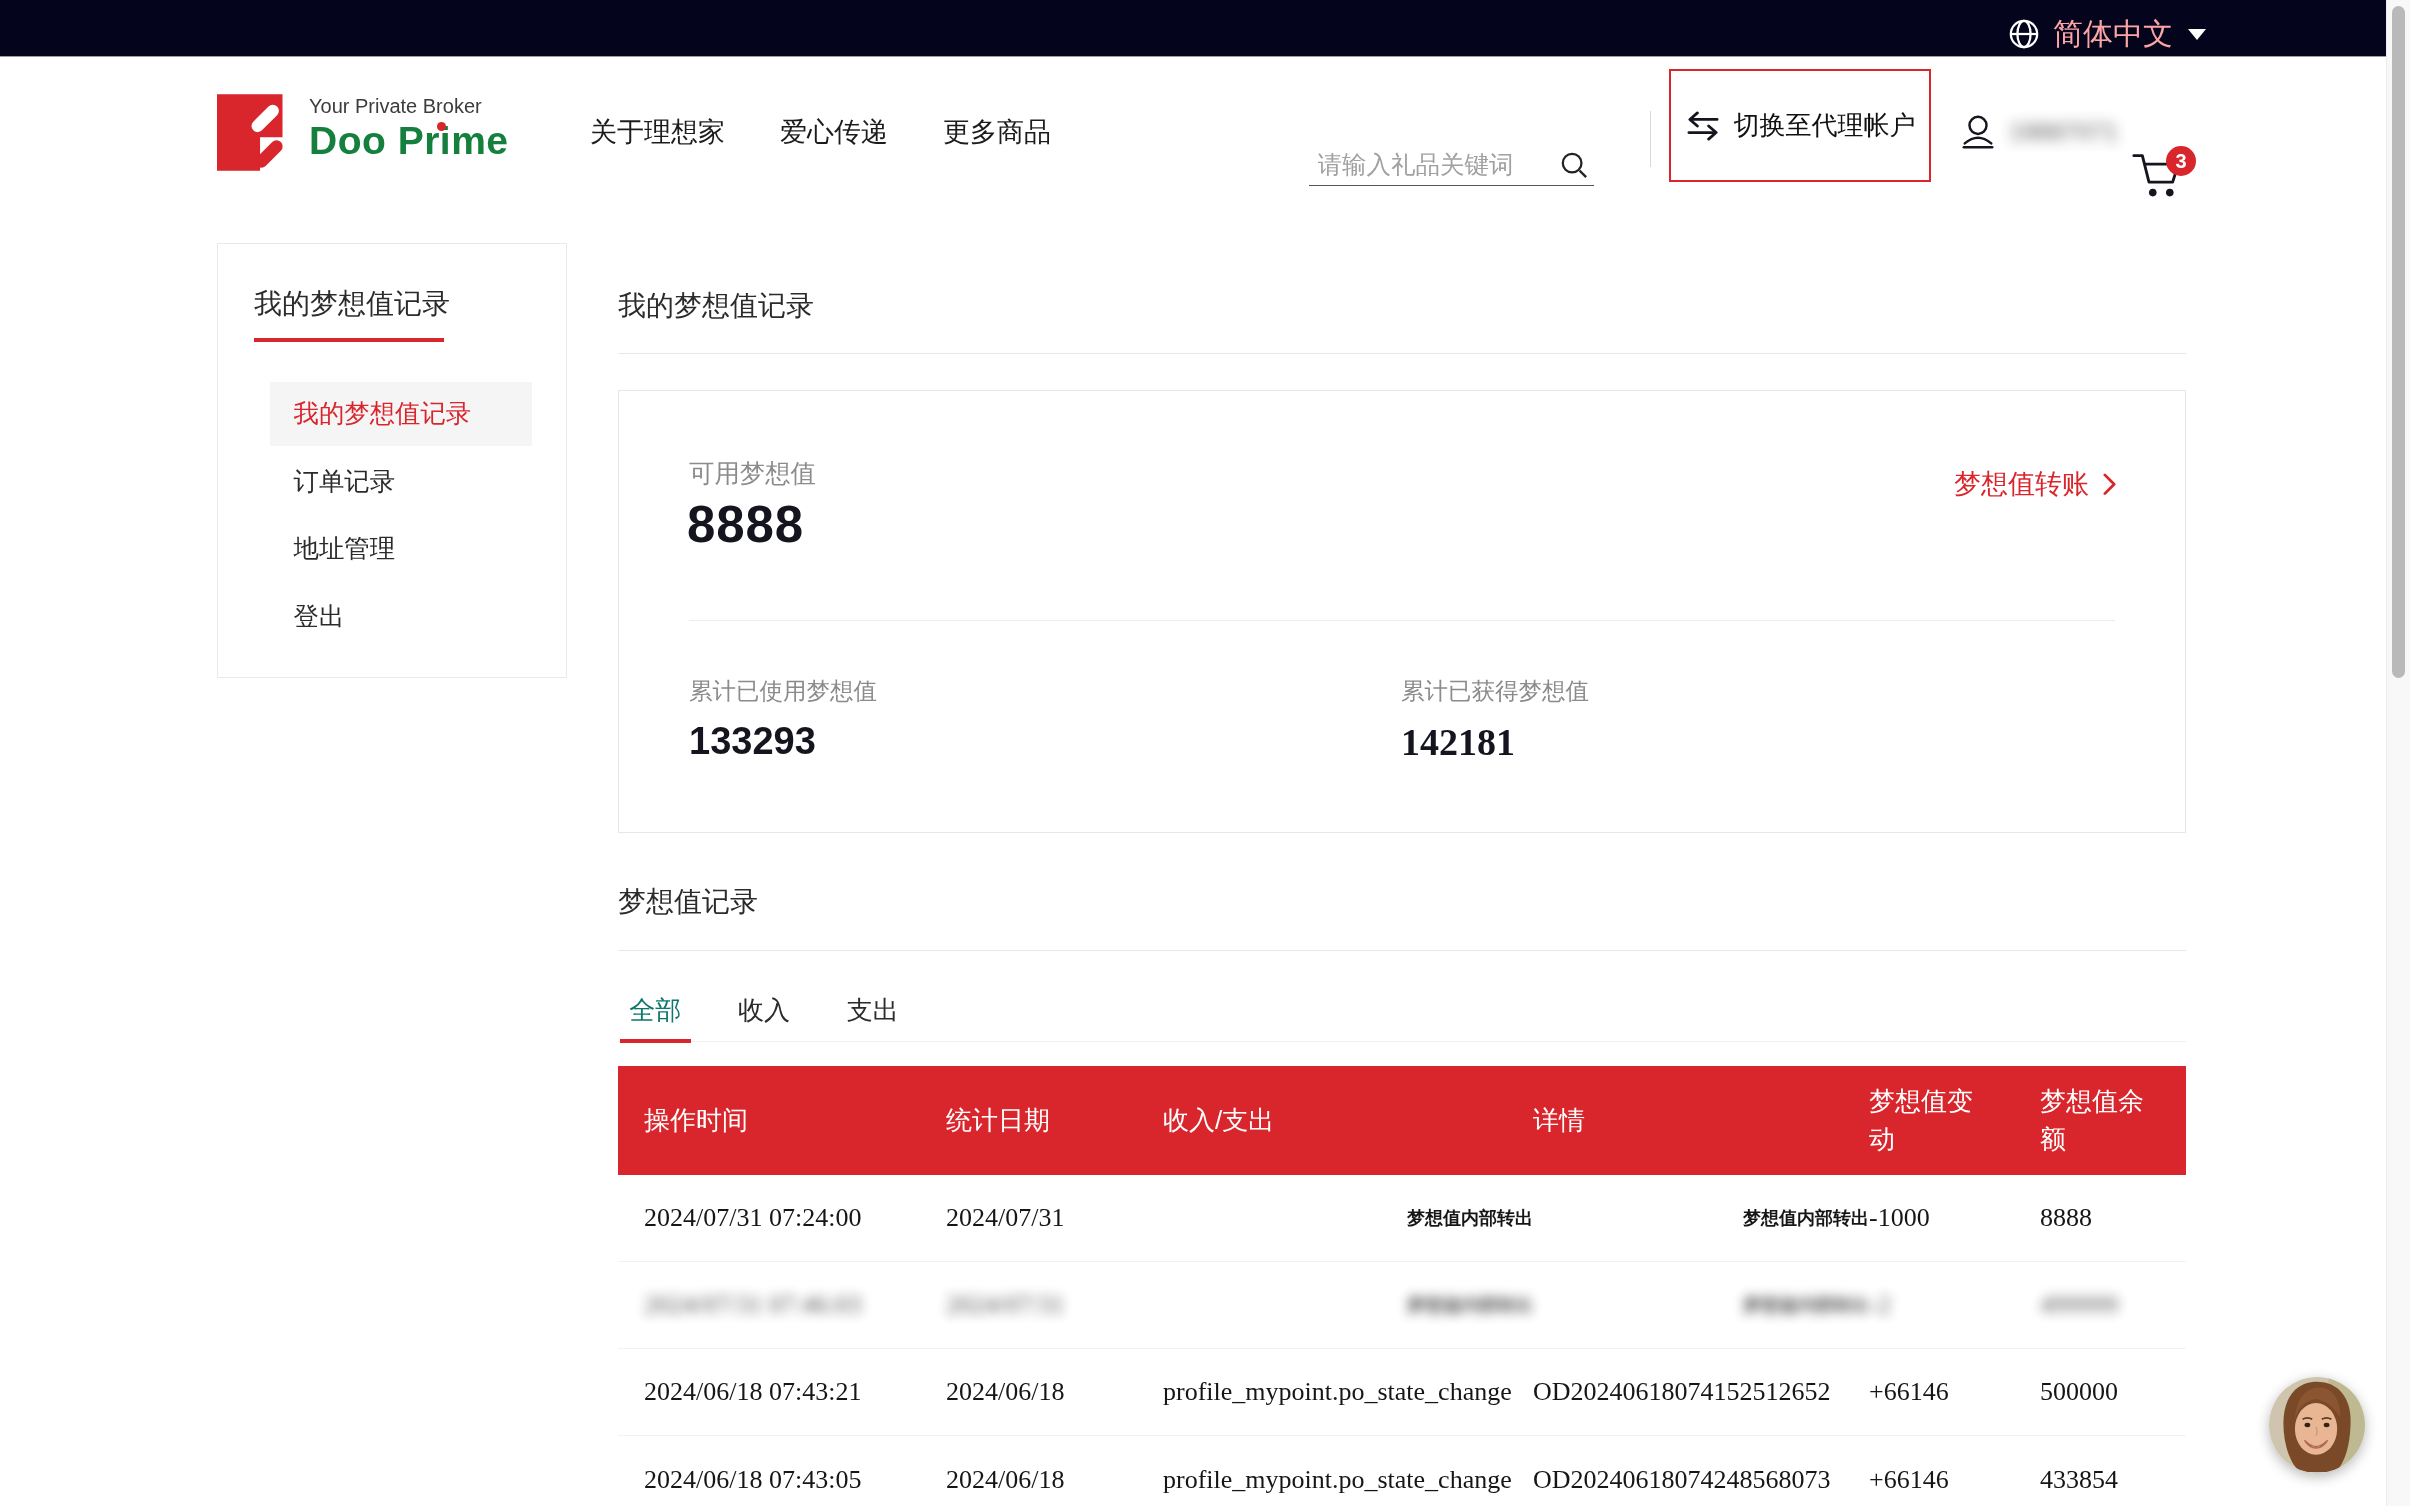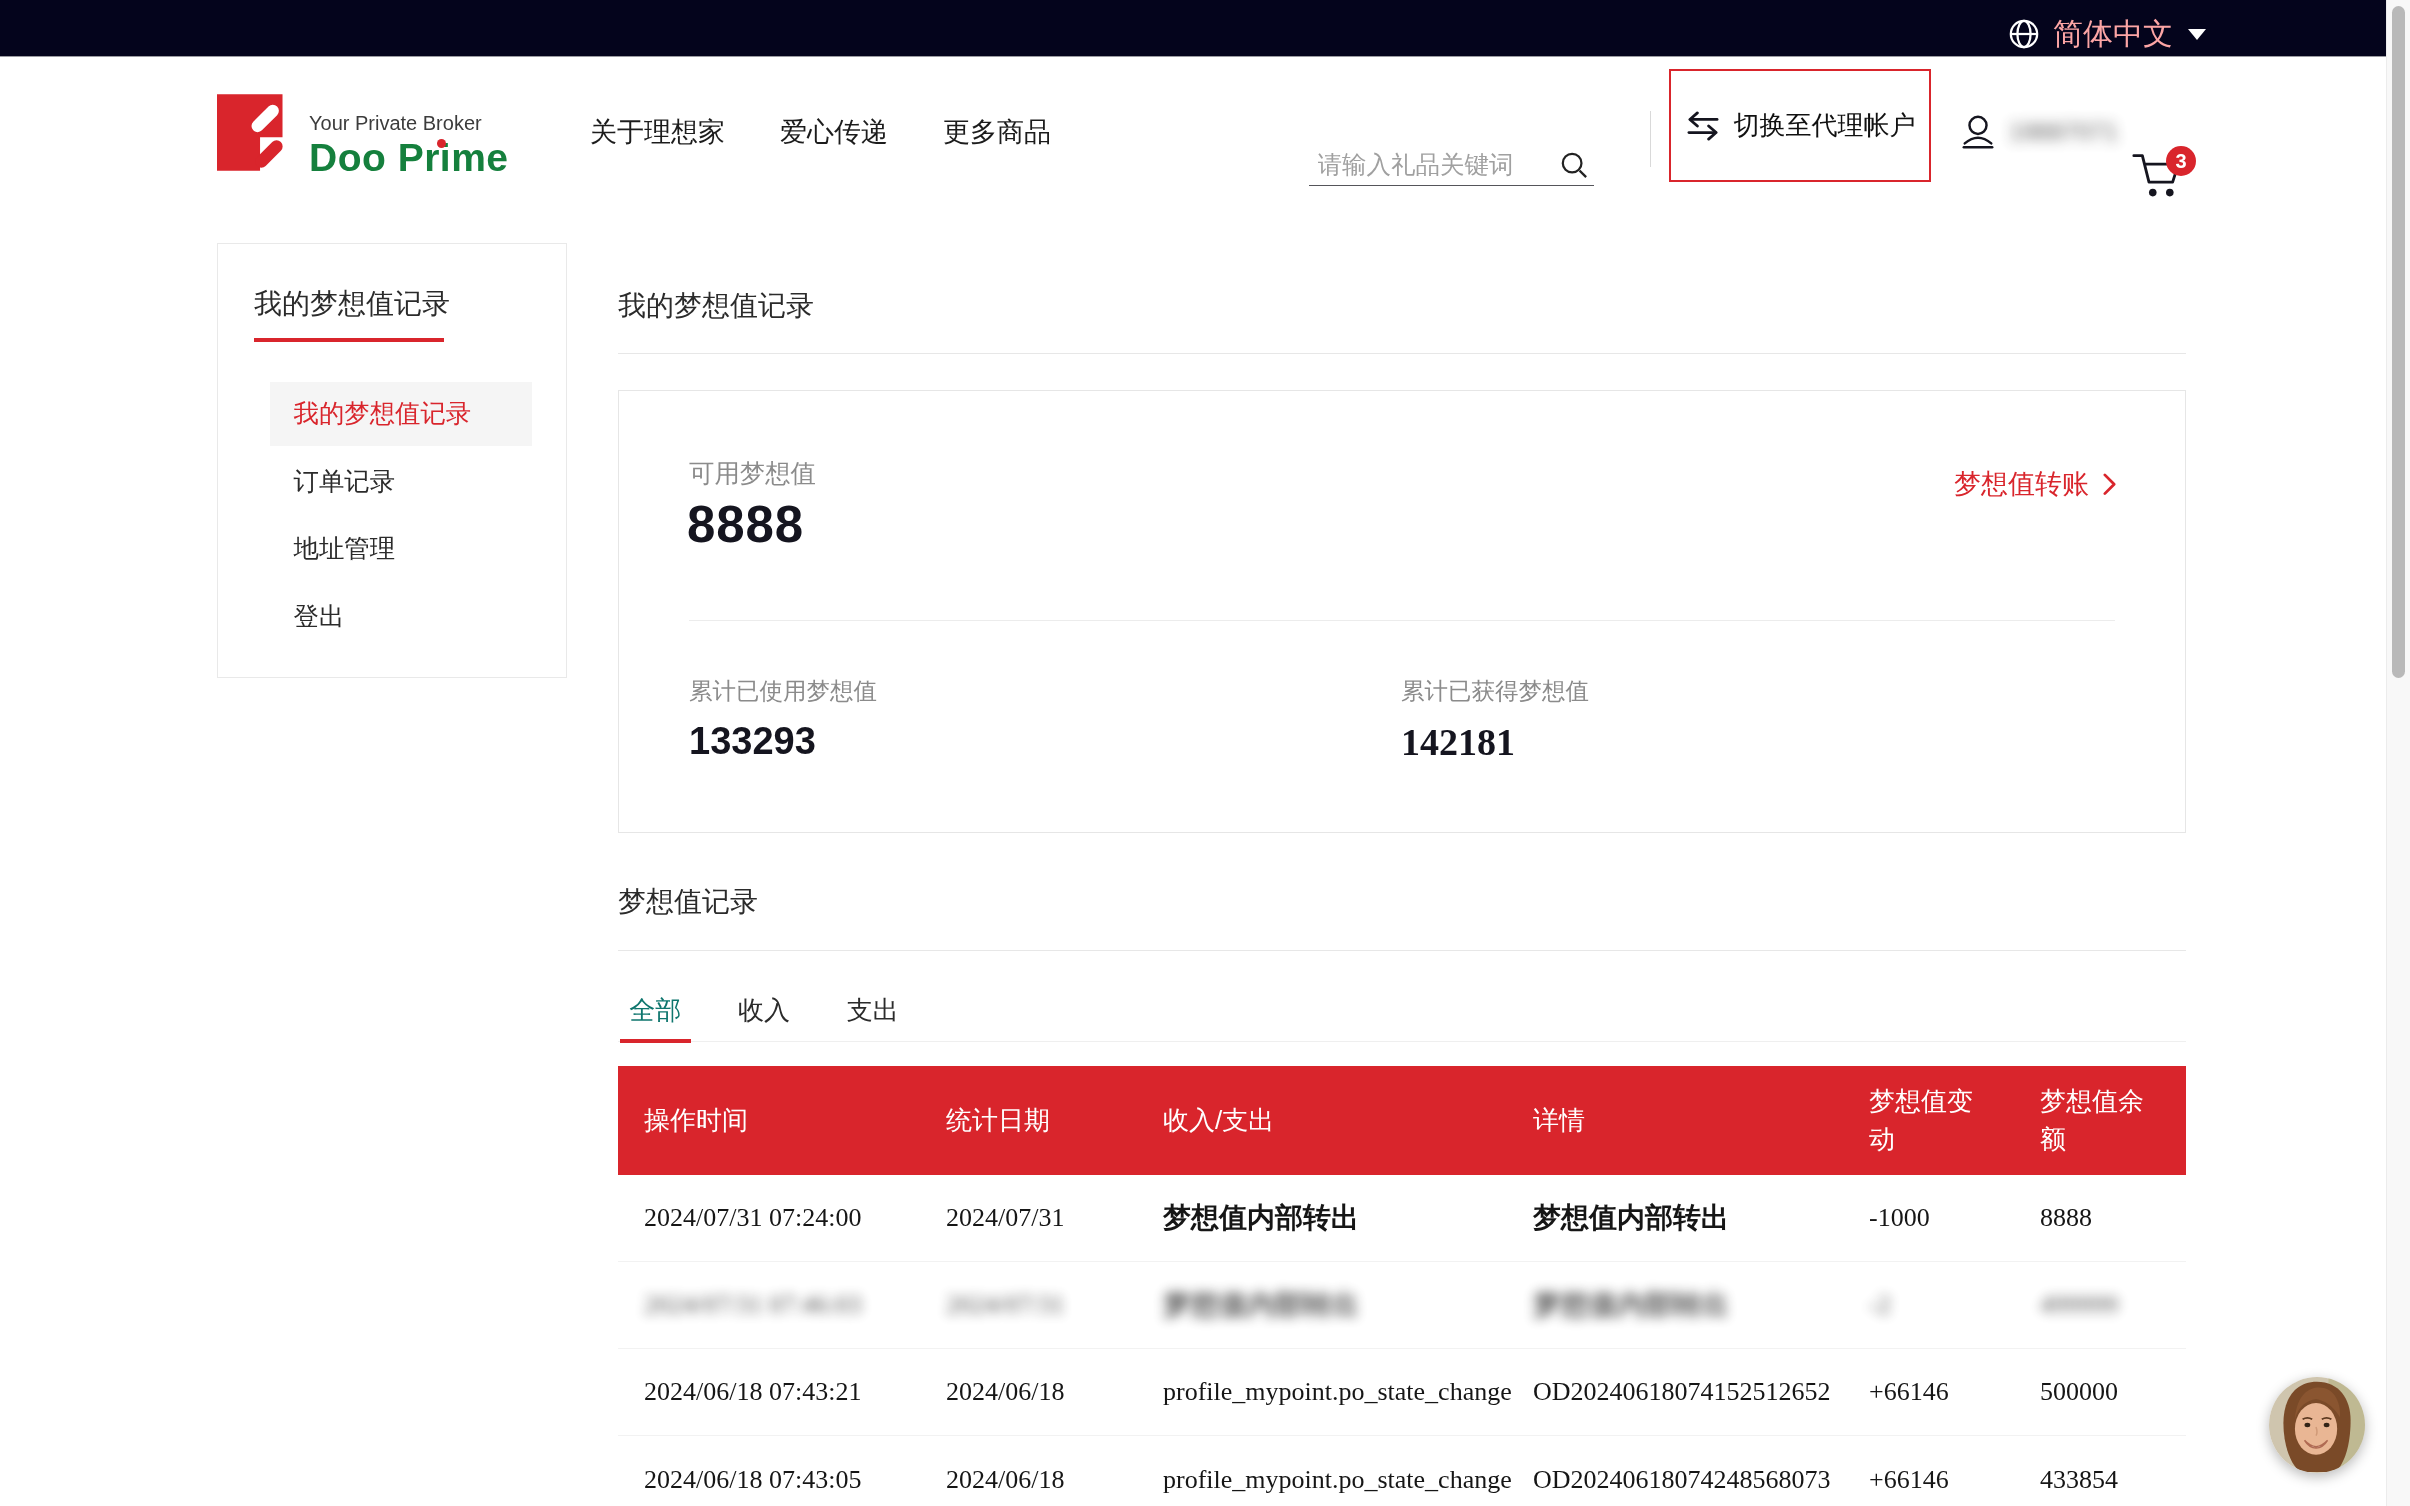--- a/index.html
+++ b/index.html
@@ -7,21 +7,21 @@
   .canvas{position:absolute;left:0;top:0;width:2411px;height:1507px;background:#fff;}
 
   
   .topbar{position:absolute;left:0;top:0;width:2411px;height:56px;background:#04041c;border-bottom:1.9px solid #9b9ba1;}
   .lang{position:absolute;left:2008px;top:0;height:68px;display:flex;align-items:center;gap:13px;color:#fca5a5;font-size:30px;cursor:pointer;}
   .caret{width:0;height:0;border-left:9.4px solid transparent;border-right:9.4px solid transparent;border-top:11.3px solid #fff;margin-left:1.9px;}
 
   
   .header{position:absolute;left:0;top:58px;width:2411px;height:185px;background:#fff;}
   .logo{position:absolute;left:217px;top:36px;display:flex;gap:19px;align-items:flex-start;cursor:pointer;}
-  .logo-tagline{font-size:20px;color:#3c3c3c;margin-top:18px;}
+  .logo-tagline{font-size:20px;color:#3c3c3c;margin-top:1px;}
   .logo-brand{position:relative;font-size:39px;font-weight:bold;color:#15803d;line-height:1.1;margin-top:1.9px;letter-spacing:0.5px;}
   .logo-brand .red-dot{position:absolute;left:128px;top:1.9px;width:9.4px;height:9.4px;border-radius:50%;background:#d9252c;}
   .nav{position:absolute;left:590px;top:56px;display:flex;gap:55px;font-size:27px;color:#1c1c1c;}
   .nav-item{cursor:pointer;}
   .search{position:absolute;left:1309px;top:87px;width:285px;height:40px;border-bottom:1.9px solid #55555a;display:flex;align-items:center;justify-content:center;}
   .search input{border:none;outline:none;font-size:24.5px;color:#333;width:240px;background:transparent;}
   .search input::placeholder{color:#a0a0a0;}
   .vdiv{position:absolute;left:1650px;top:53px;height:56px;width:0.9px;background:#d9d9d9;}
   .switch{position:absolute;left:1669px;top:11.3px;width:262px;height:113px;border:2.8px solid #d9252c;box-sizing:border-box;background:#fff;display:flex;align-items:center;justify-content:center;gap:13px;font-size:26px;color:#111;cursor:pointer;}
   .user{position:absolute;left:1960px;top:55px;display:flex;align-items:center;gap:13px;cursor:pointer;}
@@ -58,21 +58,21 @@
   .tab.active{color:#0f766e;}
   .tab.active::after{content:"";position:absolute;left:-7.5px;right:-7.5px;bottom:-1.9px;height:3.8px;background:#d9252c;}
 
   .table{position:absolute;left:618px;top:1066px;width:1568px;}
   .thead,.tr{display:grid;grid-template-columns:302px 217px 370px 336px 171px 1fr;align-items:center;padding-left:26px;box-sizing:border-box;}
   .thead{height:109px;background:#d9252c;color:#fff;font-size:26px;}
   .th-narrow{display:inline-block;max-width:115px;line-height:1.45;}
   .tr{height:87px;border-bottom:1.9px solid #f2f2f2;font-size:26px;color:#161616;background:#fff;}
   .tr:last-child{border-bottom:none;}
   .serif{font-family:"Liberation Serif",serif;}
-  .cnb{font-family:Liberation Mono, monospace;font-weight:bold;font-size:28px;}
+  .cnb{font-family:Liberation Mono, monospace;font-weight:bold;font-size:18px;text-align:right;}
   .tr.blurred > div{filter:blur(5.6px);opacity:.75;}
 
   
   .avatar{position:absolute;left:2269px;top:1377px;width:96px;height:96px;border-radius:50%;overflow:hidden;box-shadow:0 3.8px 13px rgba(0,0,0,.28);cursor:pointer;}
 
   
   .scroll-track{position:absolute;right:0;top:0;width:24.5px;height:1507px;background:#f8f8f8;border-left:0.9px solid #ececec;}
   .scroll-thumb{position:absolute;right:5.6px;top:5.6px;width:13px;height:672px;border-radius:7.5px;background:#b9b9b9;}
 </style>
 </head>

